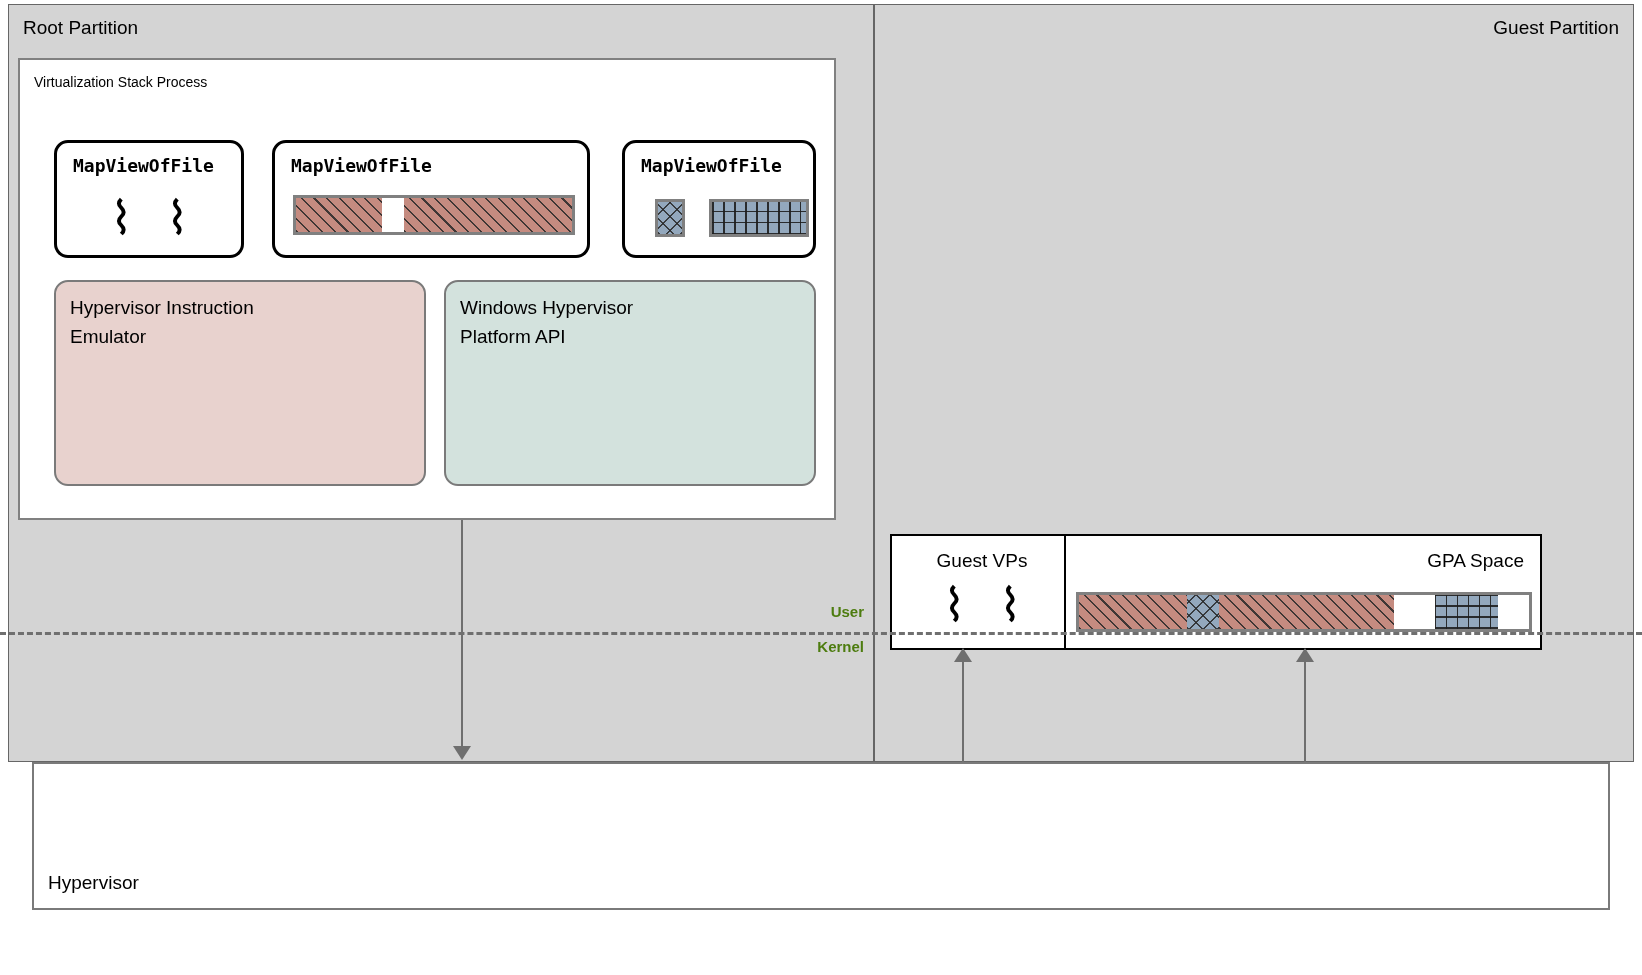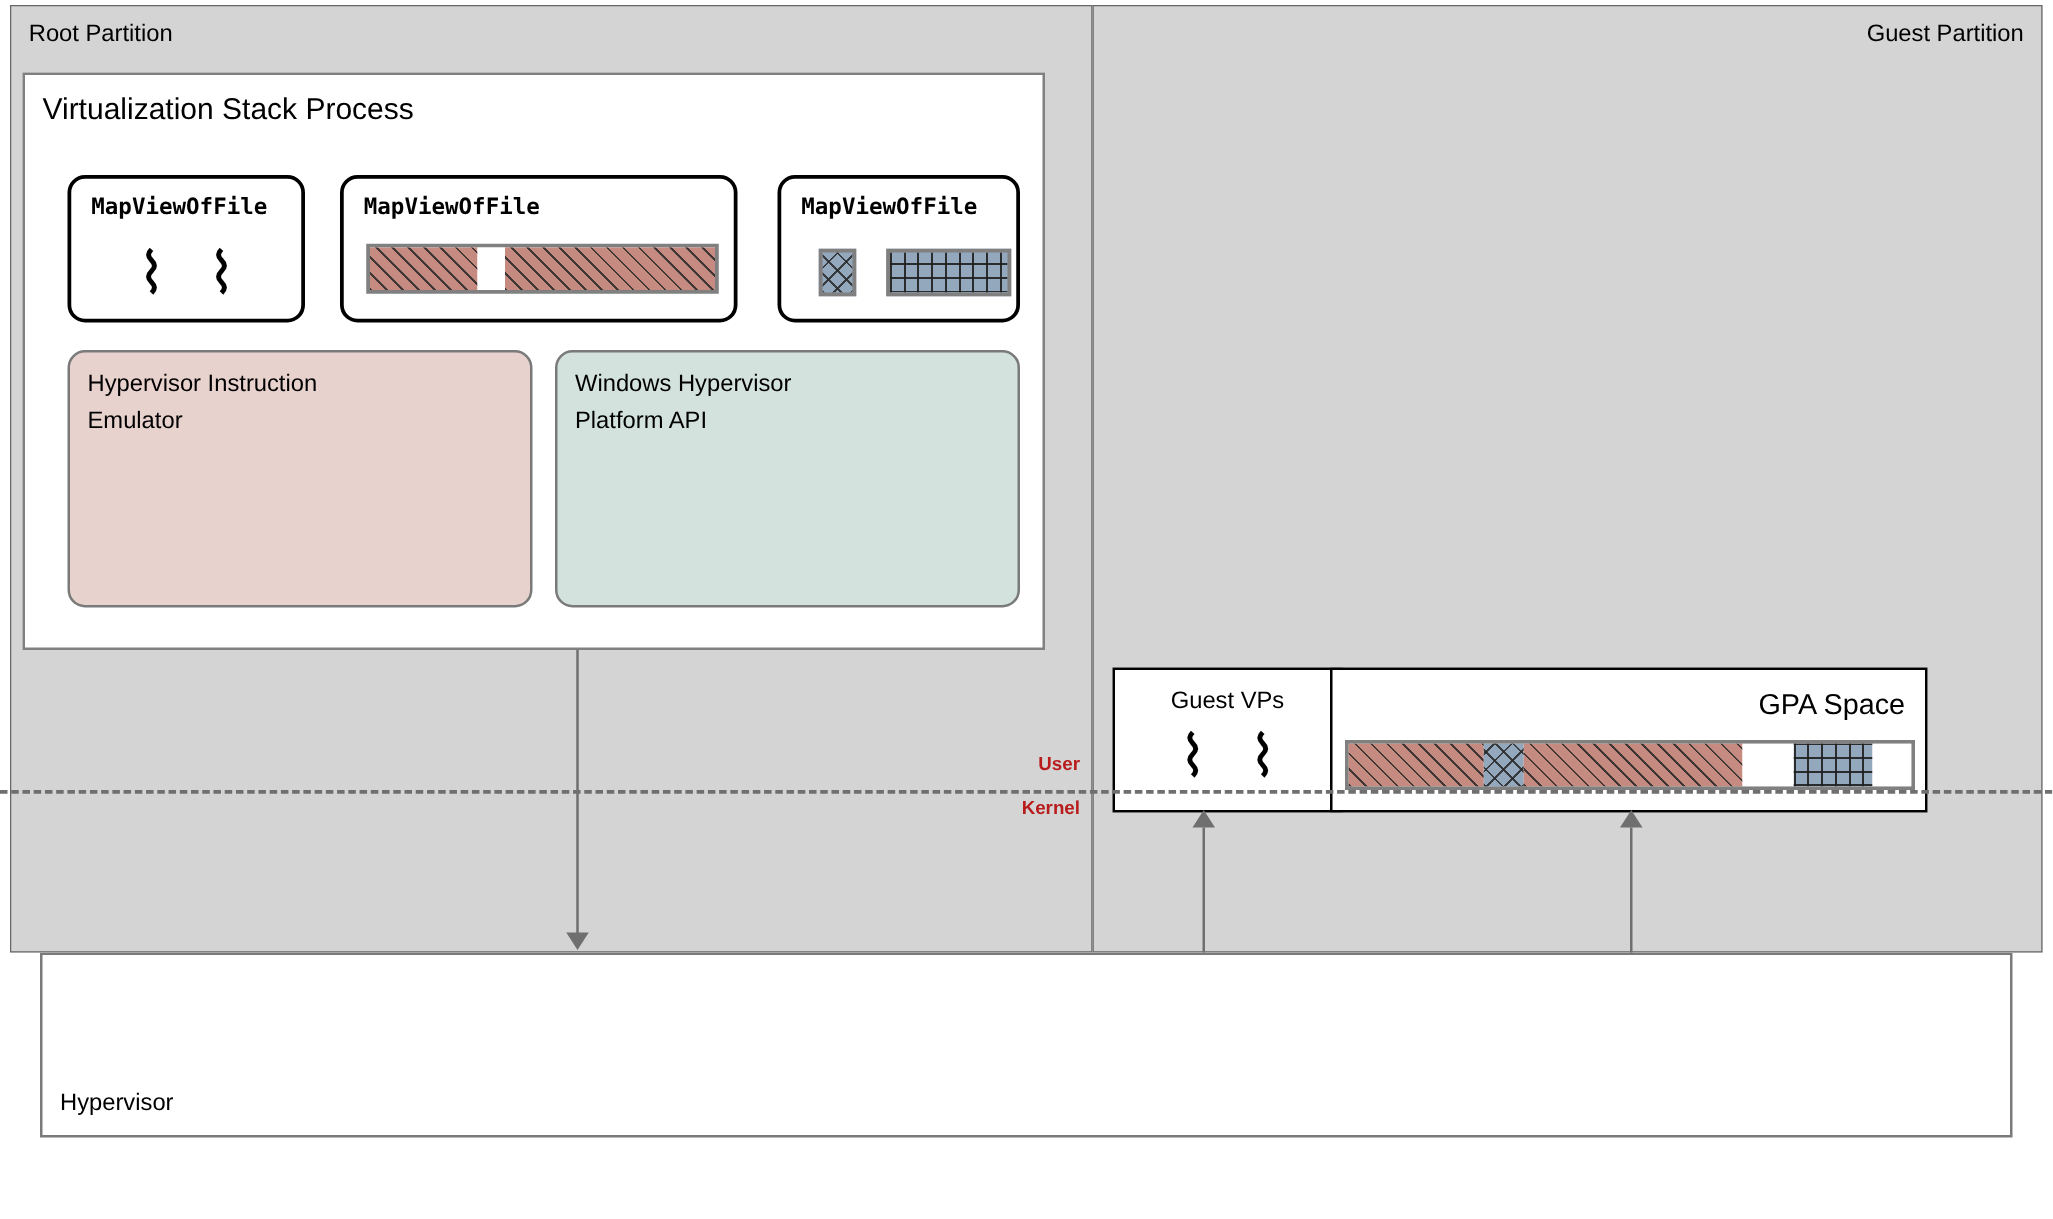--- a/index.html
+++ b/index.html
@@ -56,21 +56,21 @@
     width: 818px;
     height: 462px;
     background: #ffffff;
     border: 2px solid #808080;
     box-sizing: border-box;
   }
   #vstack-label {
     position: absolute;
     left: 14px;
     top: 14px;
-    font-size: 24px;
+    font-size: 14px;
     color: #000000;
     white-space: nowrap;
   }
 
   
   .api-box {
     position: absolute;
     background: #ffffff;
     border: 3px solid #000000;
     border-radius: 14px;
@@ -175,21 +175,21 @@
     top: 632px;
     width: 1642px;
     height: 0px;
     border-top: 3px dashed #6f6f6f;
   }
   .divider-label {
     position: absolute;
     right: 778px;
     font-size: 15px;
     font-weight: bold;
-    color: #b91c1c;
+    color: #4d7c0f;
     white-space: nowrap;
   }
   #label-user   { top: 603px; }
   #label-kernel { top: 638px; margin-left: 24px; }
 
   
   #guest-vps {
     position: absolute;
     left: 890px;
     top: 534px;
@@ -215,21 +215,21 @@
     width: 478px;
     height: 116px;
     background: #ffffff;
     border: 2px solid #000000;
     box-sizing: border-box;
   }
   #gpa-space-label {
     position: absolute;
     right: 16px;
     top: 14px;
-    font-size: 23px;
+    font-size: 19px;
     color: #000000;
     white-space: nowrap;
     margin-left: 21px;
   }
   #gpa-bar {
     left: 10px;
     top: 56px;
     width: 456px;
     height: 40px;
   }

